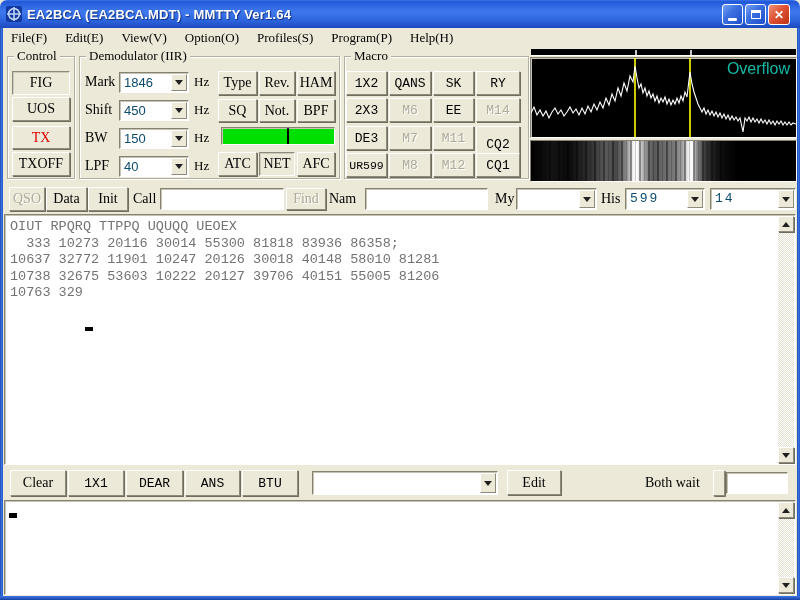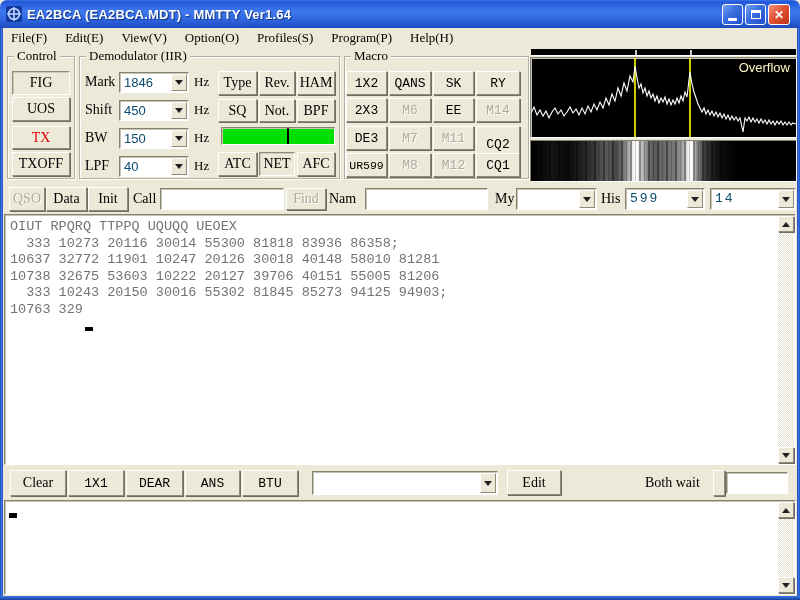--- a/index.html
+++ b/index.html
@@ -253,21 +253,21 @@
         45,51 48,57 51,50 54,56 57,48 60,54 63,46 66,52 69,44 72,50 75,40 78,47 81,36 84,43
         87,30 90,38 93,25 96,33 99,18 102,24 104,8 106,20 108,30 110,26 112,35 114,30 116,38
         118,33 120,40 122,36 124,43 126,38 128,45 130,40 132,44 134,39 136,46 138,41 140,47
         142,42 144,46 146,40 148,45 150,38 152,43 154,34 156,39 158,22 159,14 161,26 163,34
         165,40 167,46 169,50 171,54 173,50 175,56 177,52 179,57 181,53 183,58 185,54 187,59
         189,55 191,60 193,56 195,61 197,57 199,62 201,58 203,62 205,59 207,63 209,60 212,74
         214,60 216,63 218,59 220,64 222,60 224,64 226,61 228,65 230,61 232,65 234,62 236,66
         238,62 240,66 242,63 244,67 246,63 248,66 250,63 252,67 254,64 256,67 258,64 260,67
         262,65 265,66"></polyline>
     </svg>
-    <span style="position:absolute;right:6px;top:2px;color:#fef9c3;font-family:'Liberation Sans',sans-serif;font-size:13px">Overflow</span>
+    <span style="position:absolute;right:6px;top:2px;color:#14b8a6;font-family:'Liberation Sans',sans-serif;font-size:16px">Overflow</span>
   </div>
   <div class="sunken" style="position:absolute;left:530px;top:140px;width:267px;height:42px;overflow:hidden">
     <div style="position:absolute;inset:0;
       background:linear-gradient(90deg,#000 0%,#141414 8%,#0a0a0a 14%,#262626 20%,#3a3a3a 24%,#5a5a5a 28%,#474747 32%,#8a8a8a 36%,#f2f2f2 38.5%,#fff 40%,#9a9a9a 43%,#565656 46%,#6a6a6a 50%,#787878 54%,#9a9a9a 57%,#ededed 59.2%,#fff 60.8%,#8a8a8a 62.5%,#333 66%,#101010 71%,#000 78%,#000 100%)"></div>
     <div style="position:absolute;inset:0;background:repeating-linear-gradient(90deg,rgba(0,0,0,.38) 0 2px,transparent 2px 5px,rgba(0,0,0,.18) 5px 6px,transparent 6px 9px)"></div>
   </div>
 
   <div class="btn disabled" style="left:9px;top:187px;width:36px;height:24px">
       <span>QSO</span>
     </div>
@@ -304,21 +304,20 @@
         <span class="tri-dn"></span>
       </span>
   </div>
 
   <div class="sunken" style="position:absolute;left:4px;top:214px;width:792px;height:251px">
     <div style="position:absolute;left:5px;top:4px;right:20px;bottom:2px;overflow:hidden">
       <div class="rxline">OIUT RPQRQ TTPPQ UQUQQ UEOEX</div>
       <div class="rxline">  333 10273 20116 30014 55300 81818 83936 86358;</div>
       <div class="rxline">10637 32772 11901 10247 20126 30018 40148 58010 81281</div>
       <div class="rxline">10738 32675 53603 10222 20127 39706 40151 55005 81206</div>
-      <div class="rxline">  333 10243 20150 30016 55302 81845 85273 94125 94903;</div>
       <div class="rxline">10763 329</div>
     </div>
     <div style="position:absolute;left:80px;top:112px;width:8px;height:4px;background:#000"></div>
     <div class="sbtrack" style="right:1px;top:1px;width:16px;bottom:1px">
       <div class="sbbtn" style="left:0;top:0">
           <span class="tri-up"></span>
         </div>
       <div class="sbbtn" style="left:0;bottom:0">
           <span class="tri-dn"></span>
         </div>

